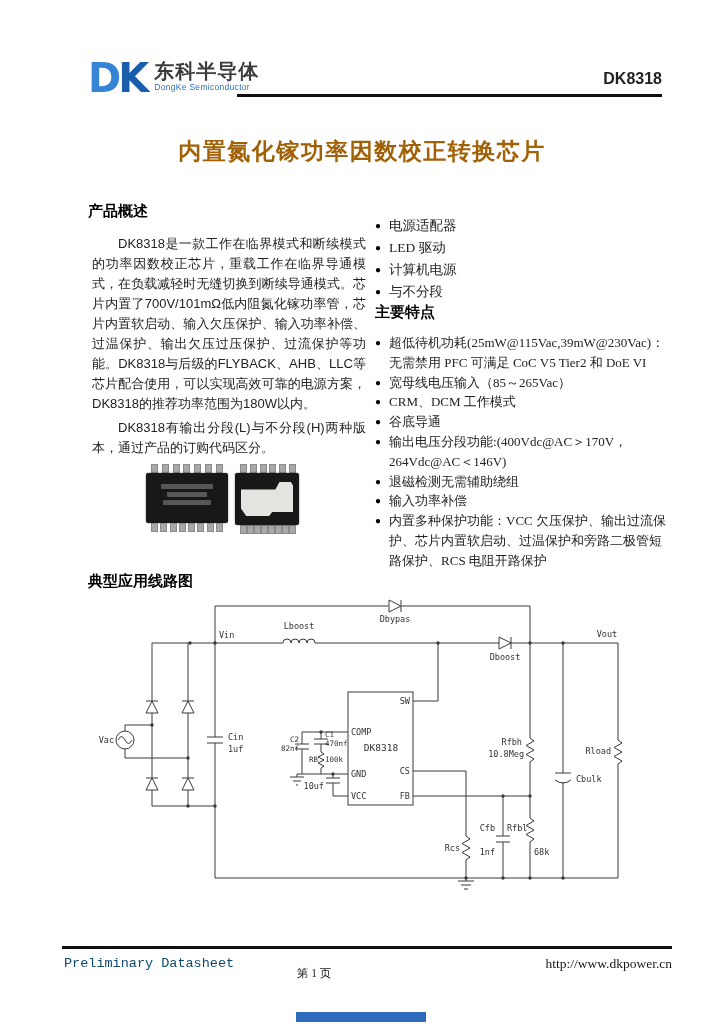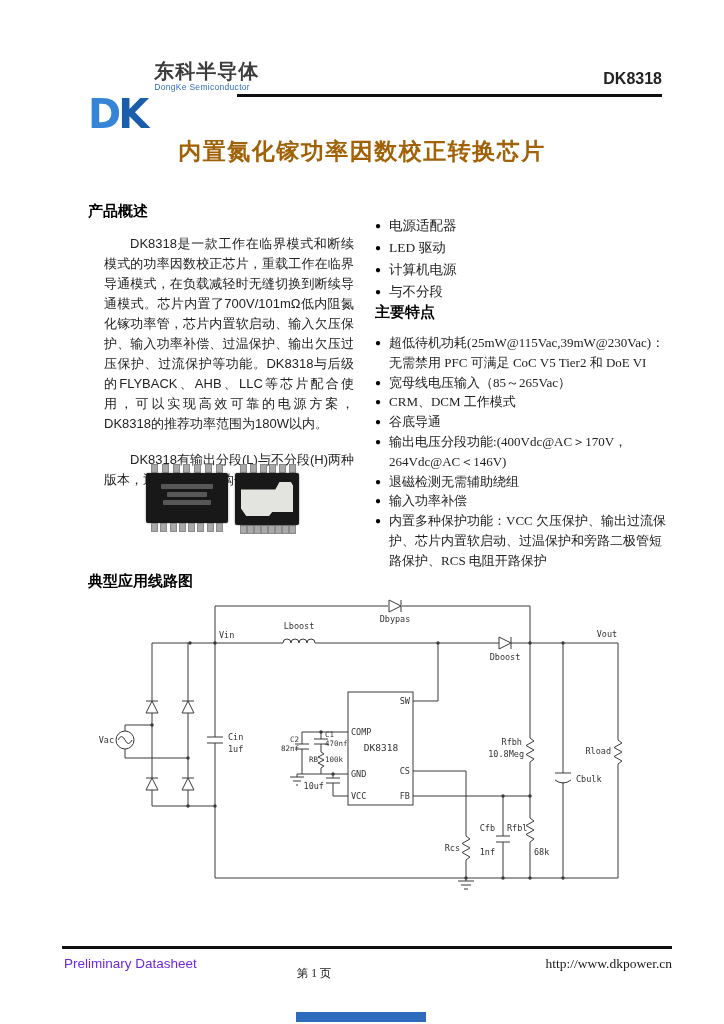--- a/index.html
+++ b/index.html
@@ -1,39 +1,39 @@
 <!DOCTYPE html>
 <html><head>
 <meta charset="utf-8">
 <style>
   html,body{margin:0;padding:0;background:#ffffff;}
   .page{position:relative;width:724px;height:1024px;background:#fff;overflow:hidden;
         font-family:"Liberation Sans",sans-serif;color:#1c1c1c;}
 
   
   .logo{position:absolute;left:88px;top:58px;display:flex;align-items:flex-start;}
-  .logo-mark{font-family:"DejaVu Sans",sans-serif;font-weight:900;font-size:40px;line-height:40px;letter-spacing:-3px;margin-top:36px;}
+  .logo-mark{font-family:"DejaVu Sans",sans-serif;font-weight:900;font-size:40px;line-height:40px;letter-spacing:-3px;}
   .logo-d{color:#3584d6;}
   .logo-k{color:#1a5dab;}
   .logo-textblock{margin-left:8px;margin-top:2px;}
   .logo-cn{font-size:20px;font-weight:bold;color:#3c3c3c;letter-spacing:1px;line-height:22px;}
   .logo-en{font-size:8.5px;color:#2f6db8;letter-spacing:.3px;line-height:10px;}
   .header-rule{position:absolute;left:237px;top:94px;width:425px;height:3px;background:#101010;}
   .part-no{position:absolute;left:540px;top:70px;width:122px;text-align:right;
            font-size:16px;font-weight:bold;color:#222;}
 
   
   .doc-title{position:absolute;left:0;top:136px;width:724px;text-align:center;
              font-size:23px;font-weight:bold;letter-spacing:1.5px;color:#a16207;}
 
   h2.sec{font-size:15px;font-weight:bold;color:#000;margin:0;}
 
   
   .col-left{position:absolute;left:88px;top:202px;width:282px;}
-  .col-left p{margin:16px;font-size:13px;line-height:20px;text-align:justify;text-indent:2em;color:#222;}
+  .col-left p{margin:4px;font-size:13px;line-height:20px;text-align:justify;text-indent:2em;color:#222;}
   .col-left p.first{margin-top:13px;}
 
   
   .chips{position:absolute;left:146px;top:464px;display:flex;gap:7px;}
   .pkg{display:flex;flex-direction:column;}
   .pins-row{display:flex;justify-content:space-between;padding:0 5px;}
   .pin{width:5px;height:7px;background:#a9a9a9;border:0.5px solid #8a8a8a;}
   .pkg-body{background:#181818;border-radius:2px;box-shadow:0 0 2px rgba(0,0,0,.5);}
   .pkg-a .pkg-body{width:82px;height:50px;padding-top:8px;box-sizing:border-box;}
   .pkg-b .pkg-body{width:64px;height:52px;position:relative;}
@@ -59,21 +59,21 @@
   .circuit polygon{fill:#ffffff;}
   .circuit rect.icbox{fill:#ffffff;}
   .circuit circle.dot{fill:#3a3a3a;stroke:none;}
   .circuit circle.src{fill:#ffffff;}
   .ctext{font-family:"DejaVu Sans Mono",monospace;fill:#333;font-size:8.5px;}
   .ctext.sm{font-size:7.5px;}
   .ctext.ic{font-size:9.5px;}
 
   
   .footer-rule{position:absolute;left:62px;top:946px;width:610px;height:3px;background:#101010;}
-  .foot-left{position:absolute;left:64px;top:956px;font-family:Liberation Sans, sans-serif;font-size:13.5px;color:#6d28d9;}
+  .foot-left{position:absolute;left:64px;top:956px;font-family:Liberation Mono, monospace;font-size:13.5px;color:#0c4a6e;}
   .foot-center{position:absolute;left:0;top:966px;width:628px;text-align:center;
                font-family:"Liberation Serif",serif;font-size:11.5px;color:#1a1a1a;}
   .foot-right{position:absolute;right:52px;top:956px;font-family:"Liberation Serif",serif;font-size:13.5px;color:#1a1a1a;}
   .blue-bar{position:absolute;left:296px;top:1012px;width:130px;height:10px;background:#2e6bbd;}
 </style>
 </head>
 <body>
 
 <div class="page">
 

